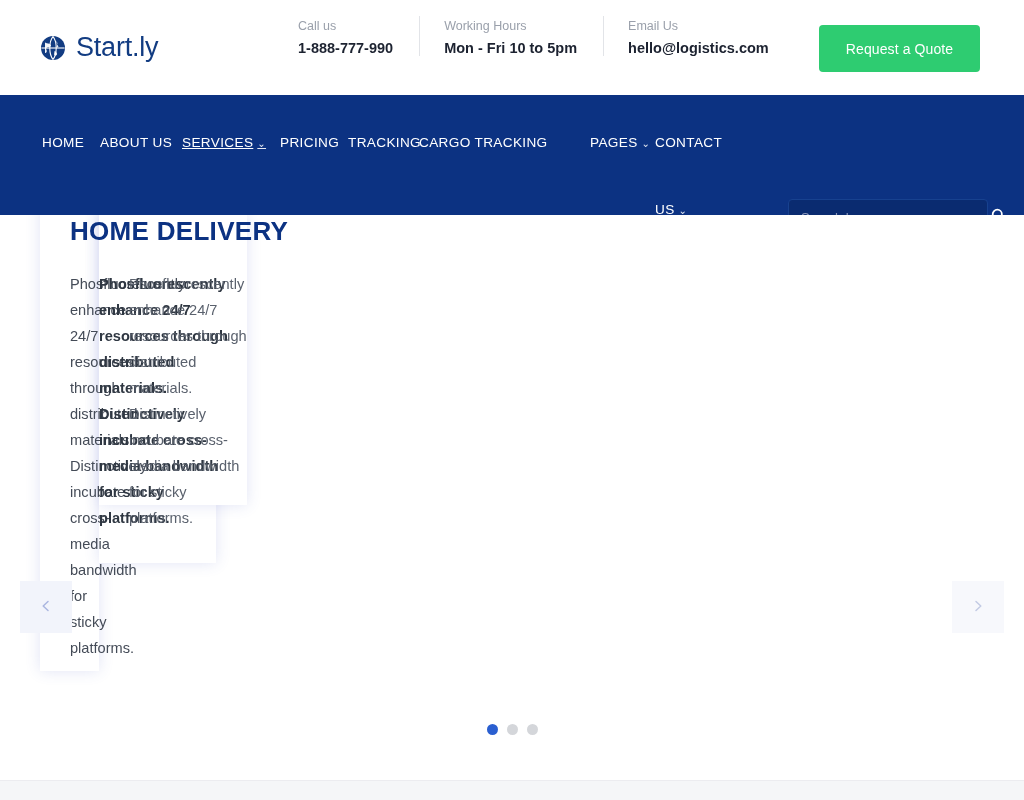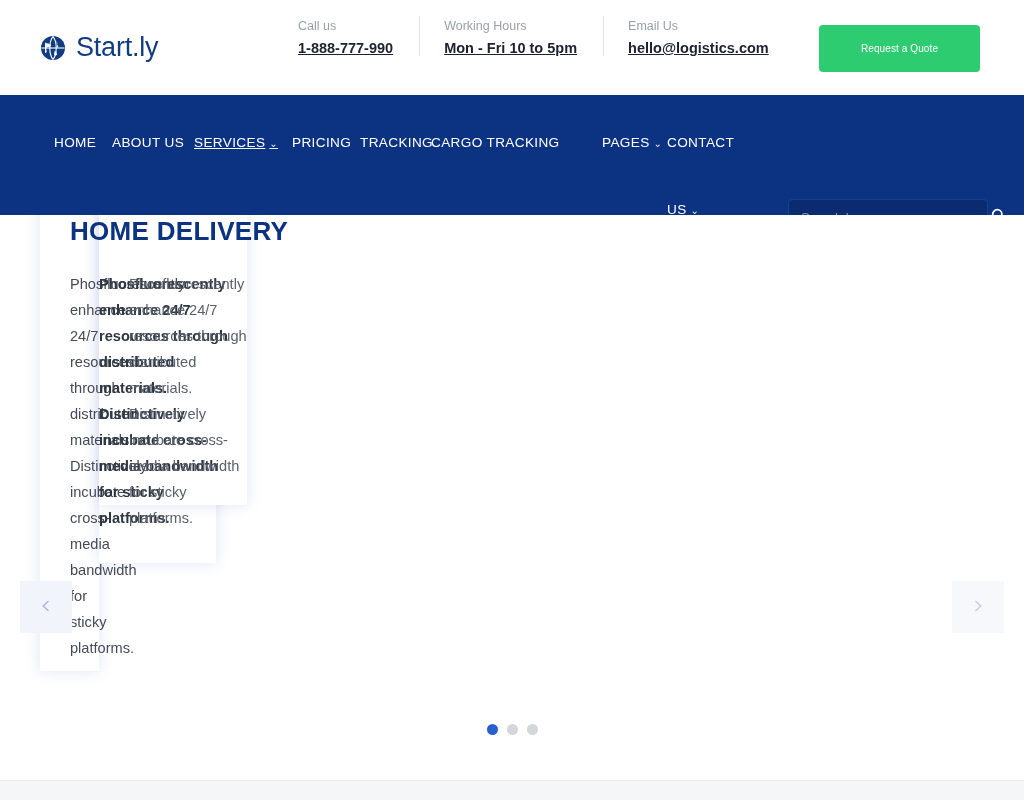--- a/index.html
+++ b/index.html
@@ -45,50 +45,49 @@
     border-left: 1px solid #e2e4e8;
     padding-left: 24px;
   }
   .contact-label {
     font-size: 12.5px; color: #9aa0ab;
     line-height: 1.6; margin-bottom: 4px;
     white-space: nowrap;
   }
   .contact-value {
     font-size: 14.5px; color: #1c2230;
-    font-weight: 600; white-space: nowrap; text-decoration: underline;
+    font-weight: 600; white-space: nowrap;
   }
 
   .quote-btn {
     position: absolute;
     right: 44px; top: 25px;
     width: 161px; height: 47px;
     background: #2ecc71;
     color: #ffffff;
     border: none; border-radius: 4px;
-    font-size: 10px;
+    font-size: 14px;
     font-family: "Liberation Sans", sans-serif;
     cursor: pointer;
     letter-spacing: 0.1px;
   }
 
   
   .navbar {
     position: relative;
     height: 120px;
     background: #0c3282;
     width: 100%;
   }
   .nav-links {
     position: absolute;
     left: 42px; top: 14px;
     display: flex;
     align-items: flex-start;
     list-style: none;
-    margin-left: 12px;
   }
   .nav-item {
     color: #ffffff;
     font-size: 13.6px;
     letter-spacing: 0.35px;
     line-height: 67px;
     cursor: pointer;
     white-space: normal;
     display: inline-block;
   }

